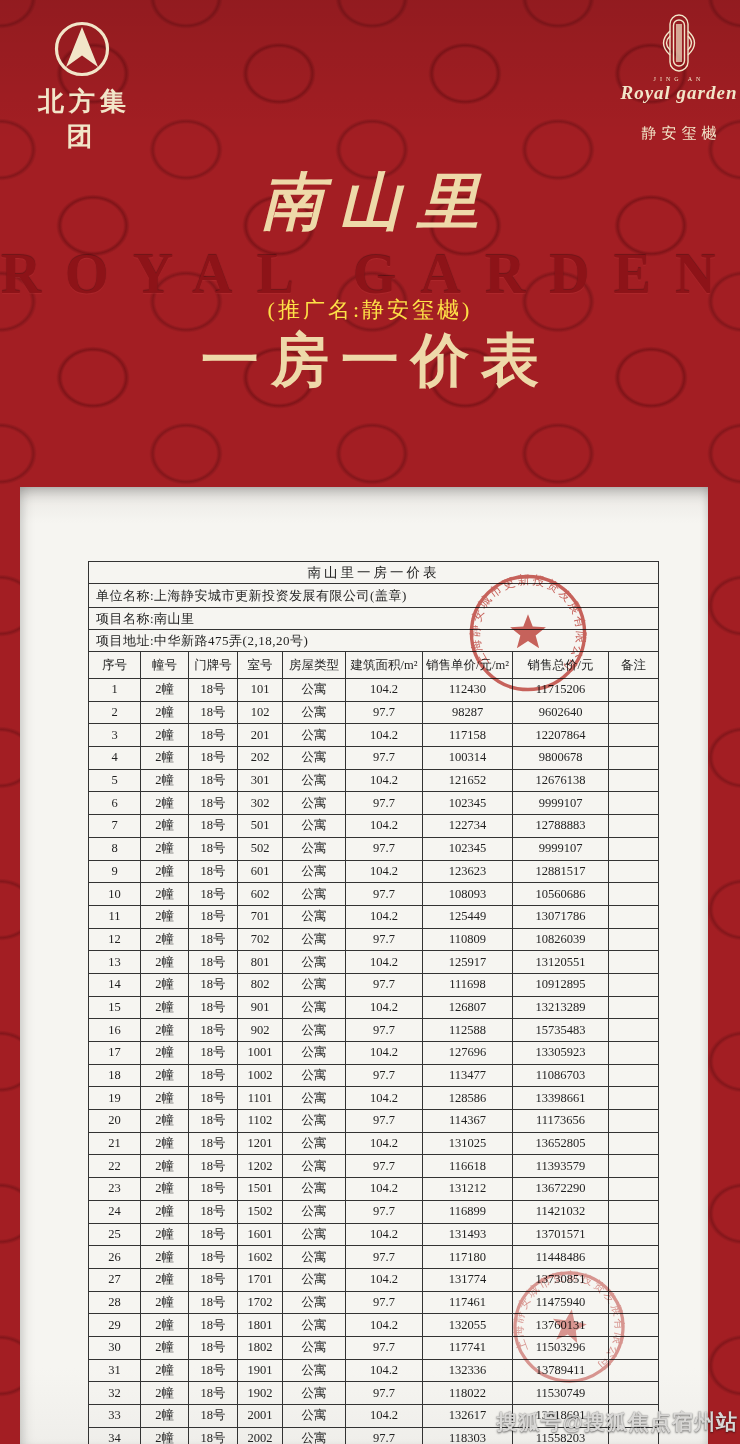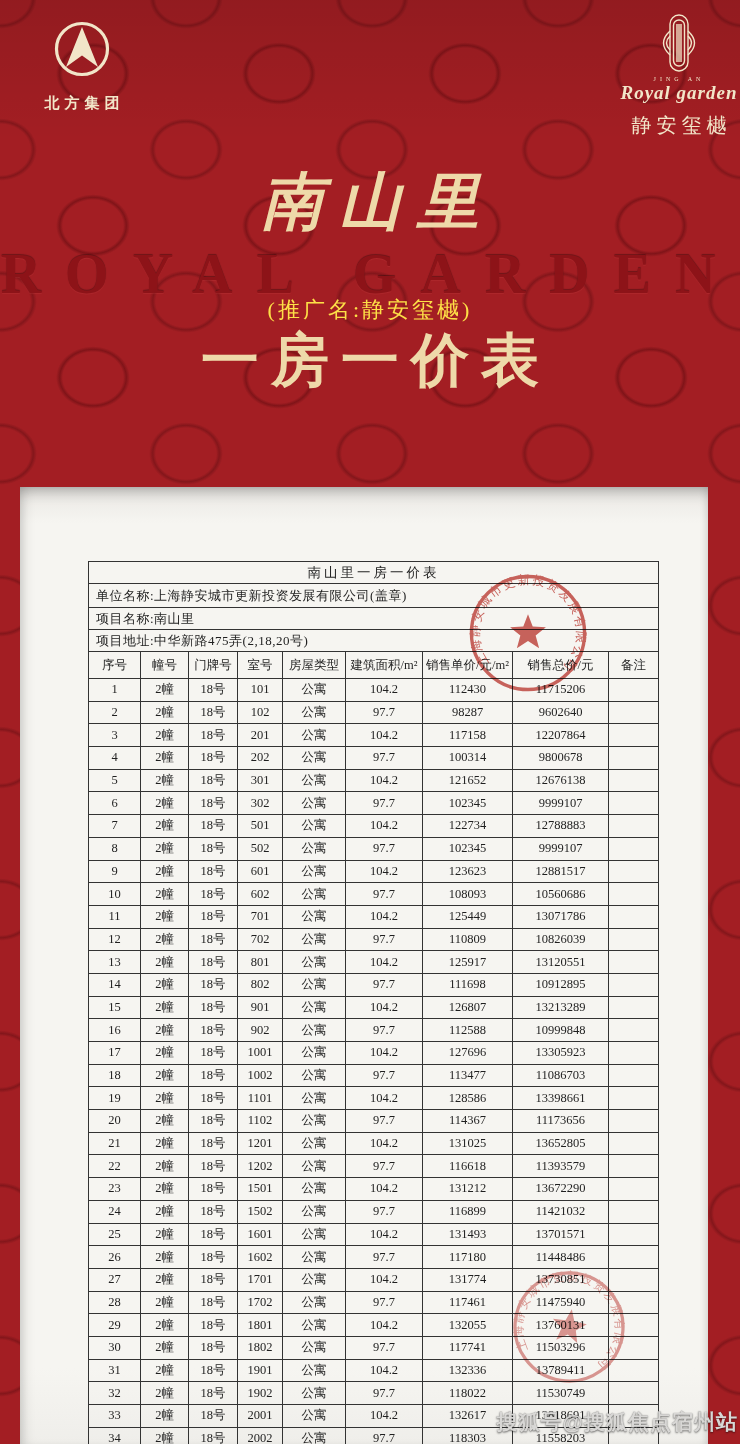--- a/index.html
+++ b/index.html
@@ -11,27 +11,27 @@
     background-image:
       radial-gradient(52px 44px at 50% 55%, rgba(0,0,0,0) 58%, rgba(80,6,10,.42) 64%, rgba(0,0,0,0) 71%),
       radial-gradient(52px 44px at 50% 55%, rgba(0,0,0,0) 58%, rgba(60,4,8,.30) 64%, rgba(0,0,0,0) 71%),
       linear-gradient(180deg, rgba(0,0,0,.10) 0, rgba(0,0,0,0) 140px);
     background-size:186px 152px,186px 152px,100% 100%;
     background-position:0 -10px,93px 66px,0 0;}
 
   
   .logo-left{position:absolute;left:24px;top:20px;width:116px;text-align:center;color:#f2e6c9;}
   .logo-left svg{display:block;margin:0 auto;}
-  .logo-left .cn{margin-top:16px;font-size:15px;font-weight:bold;letter-spacing:5px;text-indent:5px;}
+  .logo-left .cn{margin-top:6px;font-size:26px;font-weight:bold;letter-spacing:5px;text-indent:5px;}
 
   .logo-right{position:absolute;left:620px;top:12px;width:118px;text-align:center;color:#f2e6c9;}
   .logo-right svg{display:block;margin:0 auto;}
   .rg-jingan{font-size:6px;letter-spacing:4px;margin-top:2px;}
   .rg-script{font-size:19px;font-style:italic;font-weight:bold;letter-spacing:1px;margin-top:0;}
-  .rg-cn{font-size:20px;letter-spacing:5px;text-indent:5px;margin-top:8px;}
+  .rg-cn{font-size:15px;letter-spacing:5px;text-indent:5px;margin-top:20px;}
 
   
   .hero-title{position:absolute;left:0;top:160px;width:100%;text-align:center;
     font-size:62px;font-weight:bold;color:#eed9a9;letter-spacing:16px;text-indent:16px;font-style:italic;}
   .hero-watermark{position:absolute;top:242px;left:50%;transform:translateX(-50%);
     white-space:nowrap;font-size:56px;font-weight:bold;color:#8c1318;letter-spacing:24px;
     opacity:.92;text-shadow:0 -1px 1px rgba(0,0,0,.35),0 1px 1px rgba(220,90,90,.18);}
   .hero-promo{position:absolute;left:0;top:295px;width:100%;text-align:center;
     font-size:22px;color:#fde047;letter-spacing:3px;}
   .hero-sub{position:absolute;left:0;top:322px;width:100%;text-align:center;
@@ -307,21 +307,21 @@
             <td></td>
           </tr>
           <tr>
             <td>16</td>
             <td>2幢</td>
             <td>18号</td>
             <td>902</td>
             <td>公寓</td>
             <td>97.7</td>
             <td>112588</td>
-            <td>10999848</td>
+            <td>15735483</td>
             <td></td>
           </tr>
           <tr>
             <td>17</td>
             <td>2幢</td>
             <td>18号</td>
             <td>1001</td>
             <td>公寓</td>
             <td>104.2</td>
             <td>127696</td>

